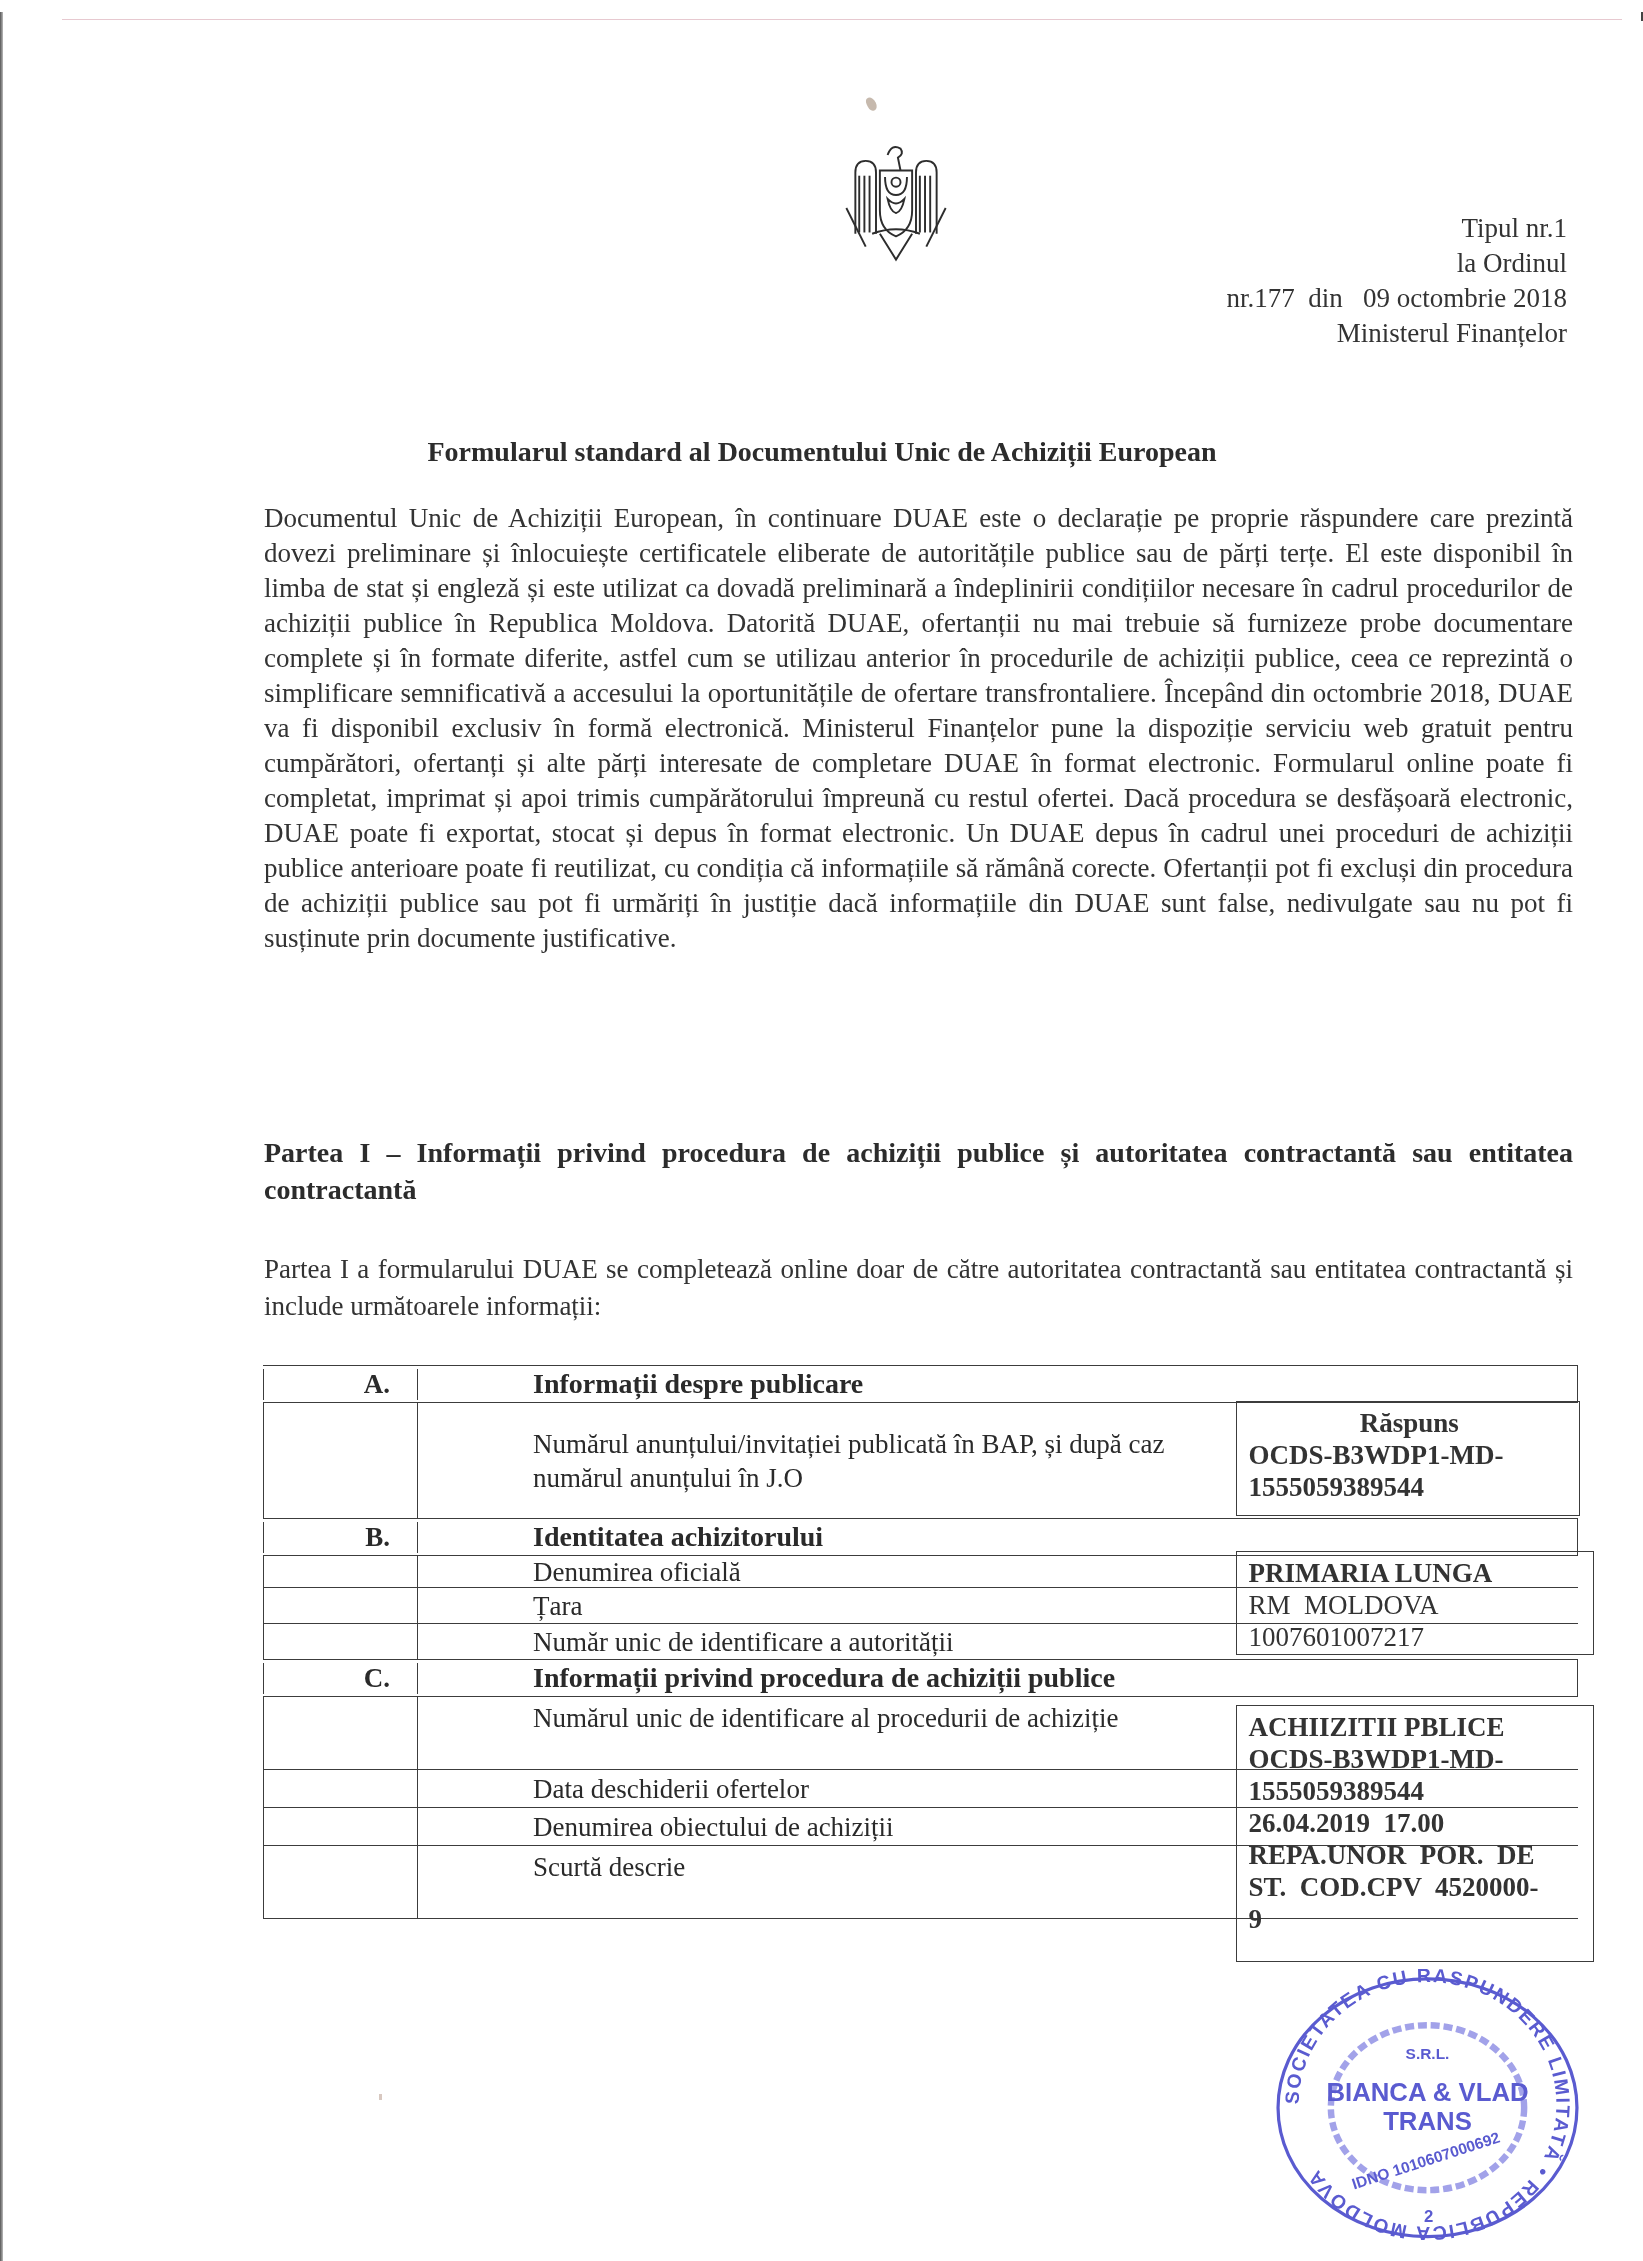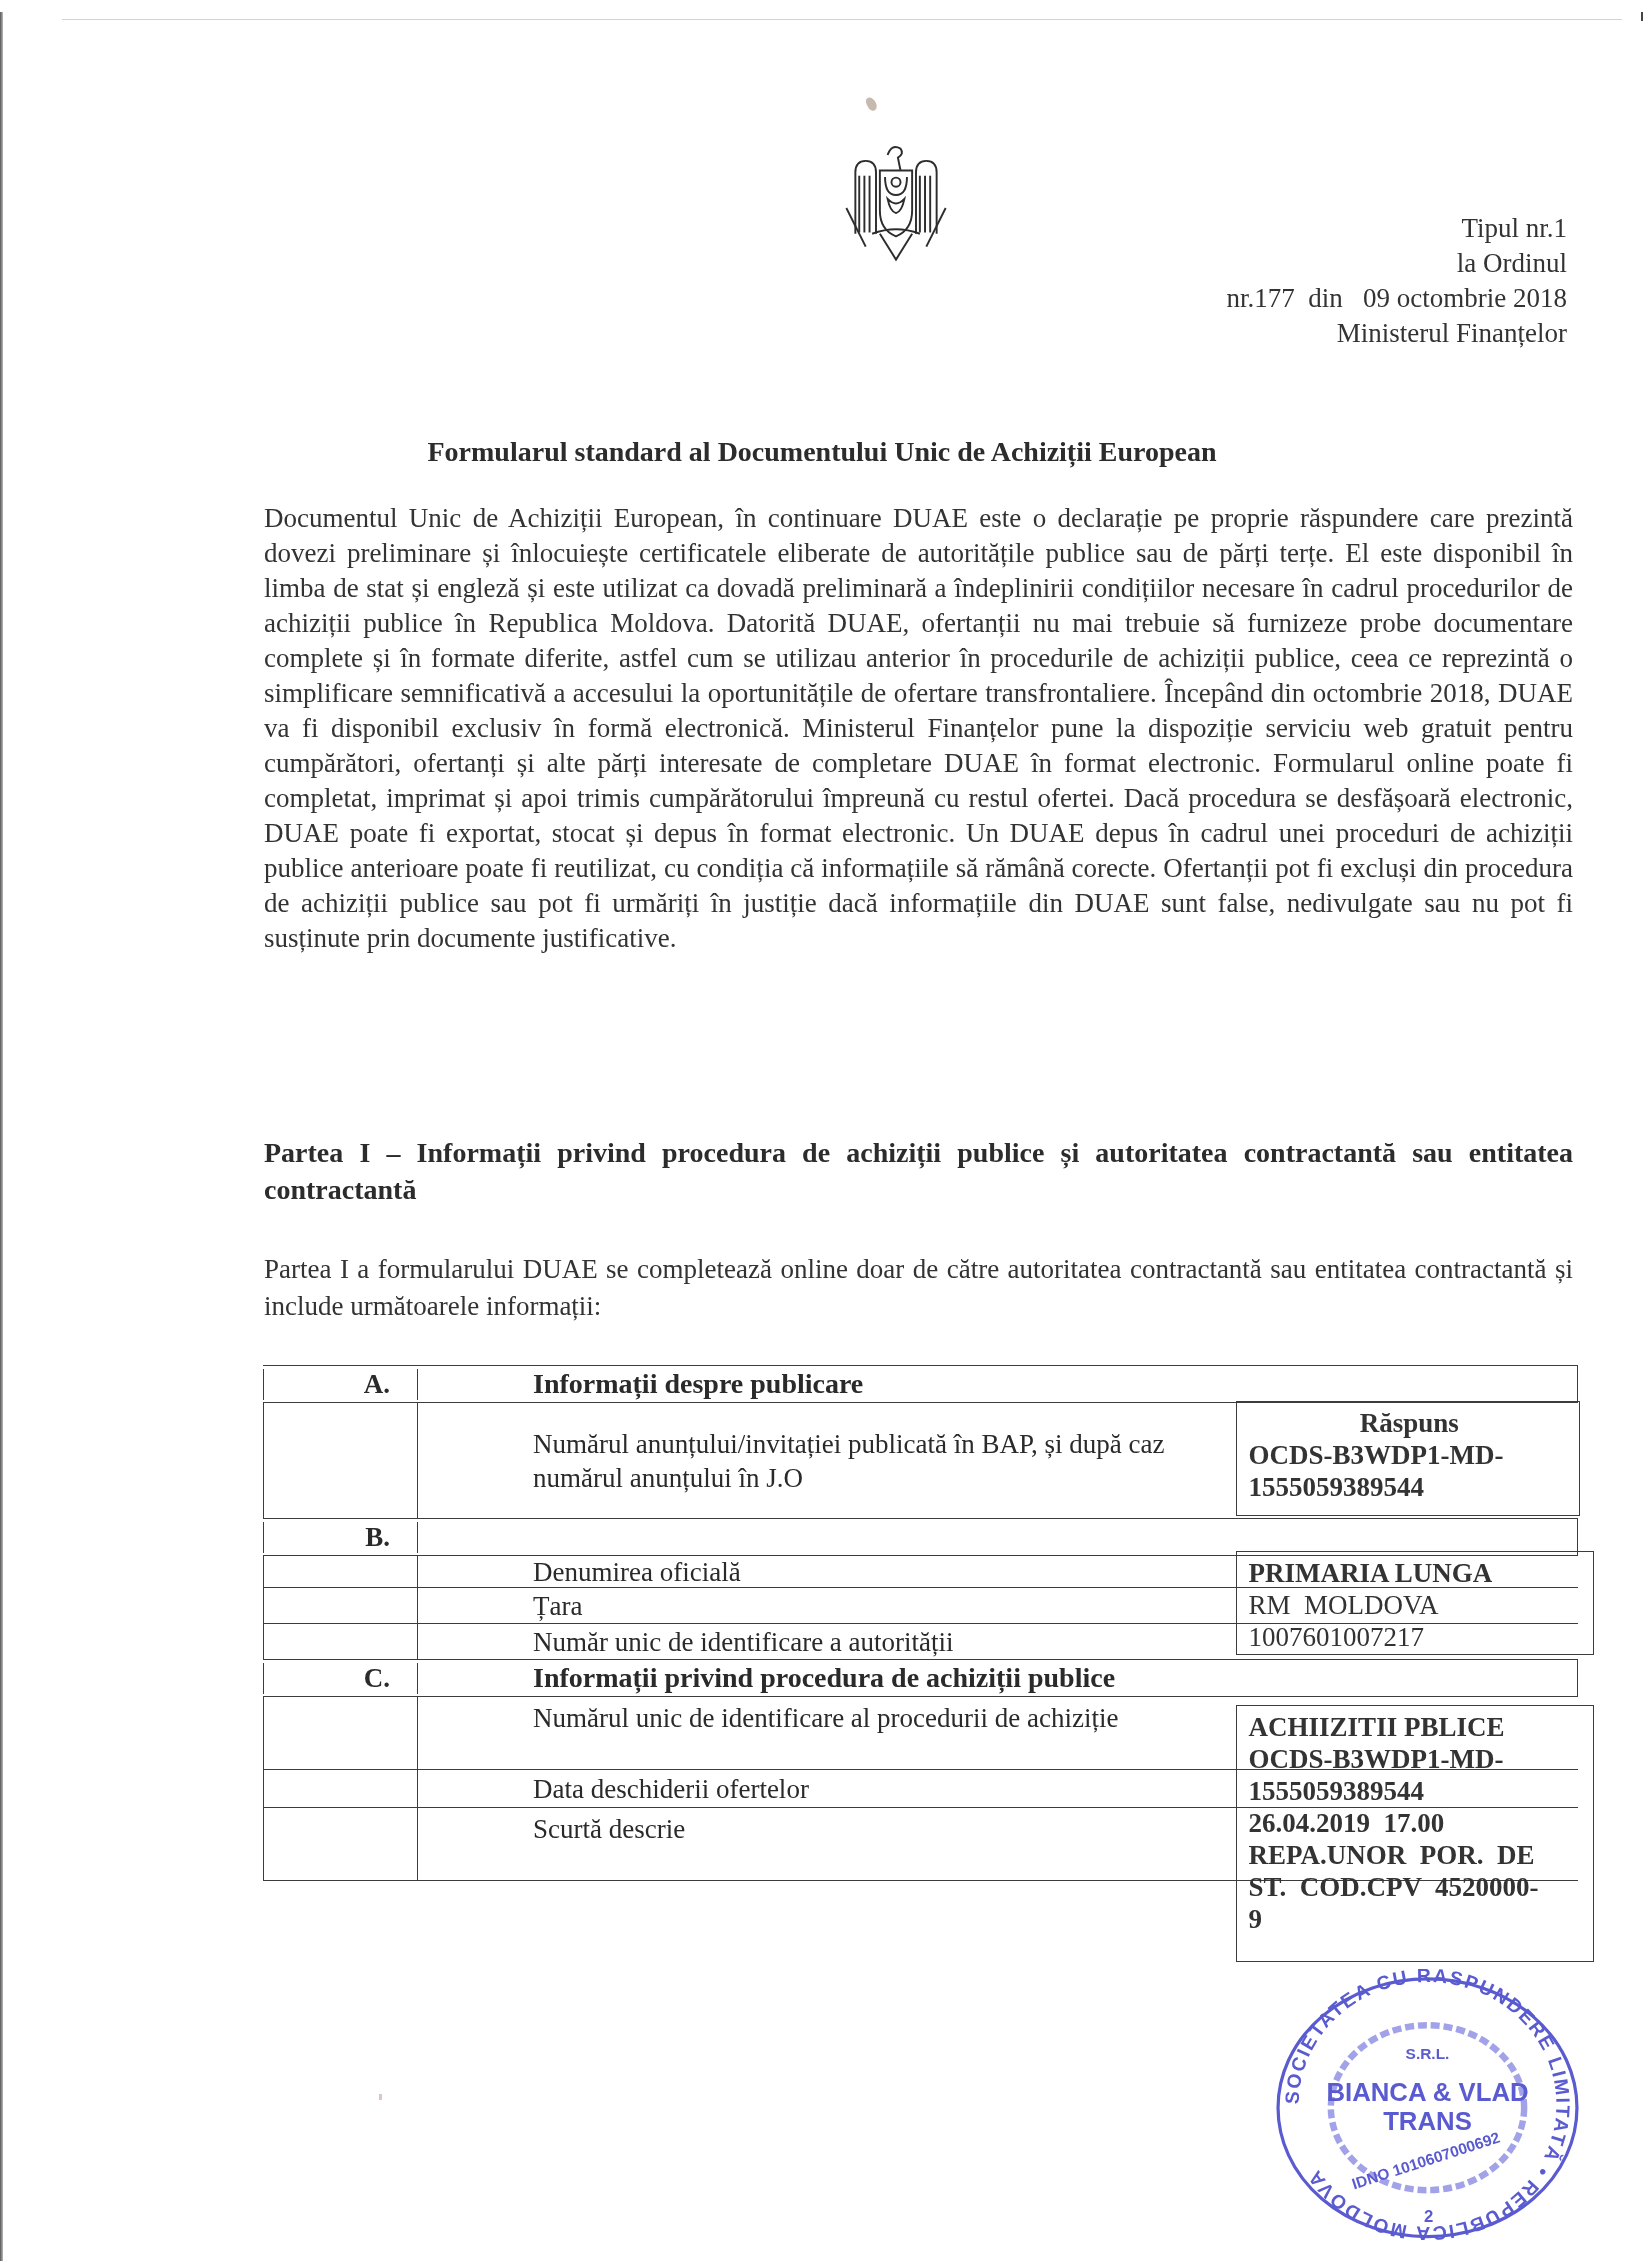--- a/index.html
+++ b/index.html
@@ -111,20 +111,21 @@
     <div class="c-letter">A.</div>
     <div class="c-label section">Informații despre publicare</div>
   </div>
   <div class="row" style="height:115px; align-items:center;">
     <div class="c-letter" style="align-self:stretch;"></div>
     <div class="c-label" style="padding-right:348px;">Numărul anunțului/invitației publicată în BAP, și după caz numărul anunțului în J.O</div>
   </div>
 
   <div class="row section-row">
     <div class="c-letter">B.</div>
+    <div class="c-label section">Identitatea achizitorului</div>
   </div>
   <div class="row item-row" style="height:31px;">
     <div class="c-letter" style="align-self:stretch;"></div>
     <div class="c-label">Denumirea oficială</div>
   </div>
   <div class="row item-row" style="height:35px;">
     <div class="c-letter" style="align-self:stretch;"></div>
     <div class="c-label">Țara</div>
   </div>
   <div class="row item-row" style="height:35px;">
@@ -136,20 +137,24 @@
     <div class="c-letter">C.</div>
     <div class="c-label section">Informații privind procedura de achiziții publice</div>
   </div>
   <div class="row tall-row">
     <div class="c-letter"></div>
     <div class="c-label just" style="padding-right:355px; padding-top:3.9px;">Numărul unic de identificare al procedurii de achiziție</div>
   </div>
   <div class="row item-row" style="height:37px;">
     <div class="c-letter" style="align-self:stretch;"></div>
     <div class="c-label">Data deschiderii ofertelor</div>
+  </div>
+  <div class="row item-row" style="height:37px;">
+    <div class="c-letter" style="align-self:stretch;"></div>
+    <div class="c-label">Denumirea obiectului de achiziții</div>
   </div>
   <div class="row" style="height:72px;">
     <div class="c-letter"></div>
     <div class="c-label" style="padding-top:3.9px;">Scurtă descrie</div>
   </div>
 </div>
 
 <div class="answer-box ans-a">
   <span class="hdr">Răspuns</span>
   <span class="ln">OCDS-B3WDP1-MD-</span>

